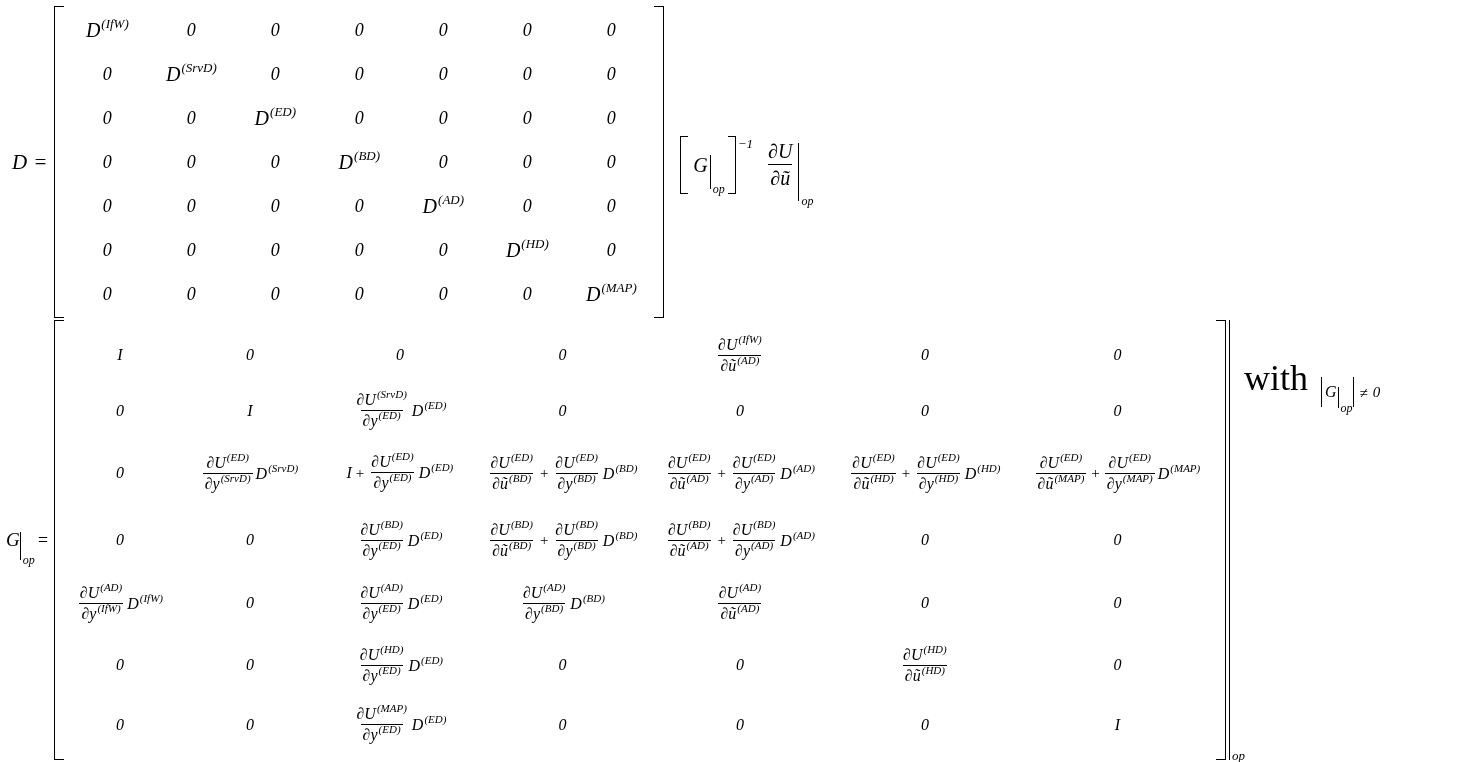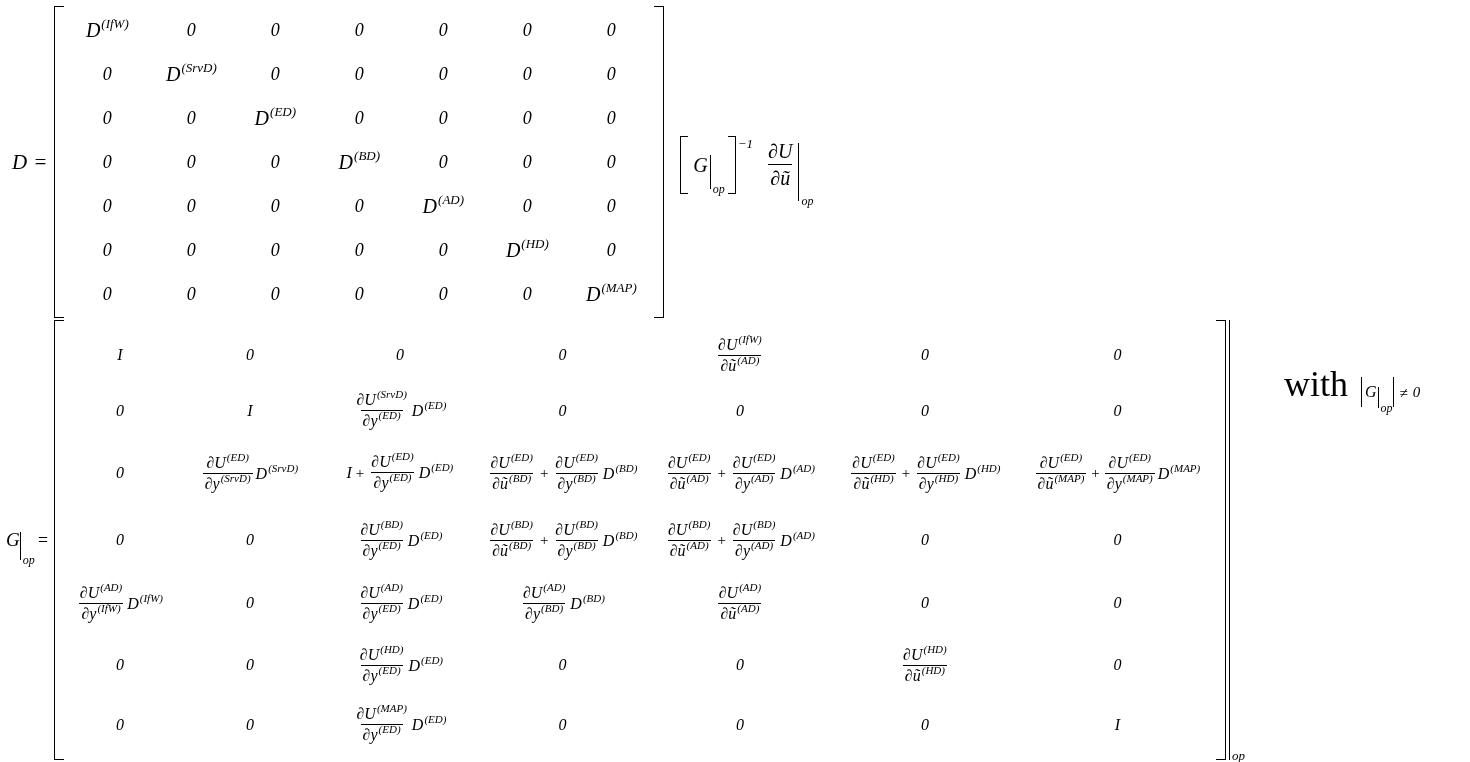--- a/index.html
+++ b/index.html
@@ -59,21 +59,21 @@
   
   .lhs2{display:inline-flex;align-items:center;font-size:19px;margin-right:5px;}
   .evs.lhsbar{height:28px;transform:translateY(6px);margin-right:16px;}
   .eqsign2{font-size:18px;}
 
   
   .evalbar2{align-self:stretch;width:0;border-left:1.7px solid #000;margin-left:3px;position:relative;flex:none;}
   .evalbar2 sub{position:absolute;left:2px;bottom:-4px;font-size:13px;font-style:italic;}
 
   
-  #withblock{position:absolute;left:1284px;top:360px;display:flex;align-items:center;}
+  #withblock{position:absolute;left:1244px;top:360px;display:flex;align-items:flex-start;}
   .withword{font-style:normal;font-size:36px;line-height:1;}
   .det{display:inline-flex;align-items:center;margin-left:13px;margin-top:17px;font-size:16px;}
   .vbar{width:0;border-left:1.3px solid #000;height:30px;flex:none;}
   .detg{margin:0 1px 0 3px;}
   .evs.detbar{height:21px;transform:translateY(5px);margin-right:14px;}
   .neq{font-style:normal;margin:2px 5px 0 6px;font-size:15px;}
   .zeroval{font-size:15px;}
 </style>
 </head>
 <body style="background: rgb(255, 255, 255); color: rgb(0, 0, 0);">

